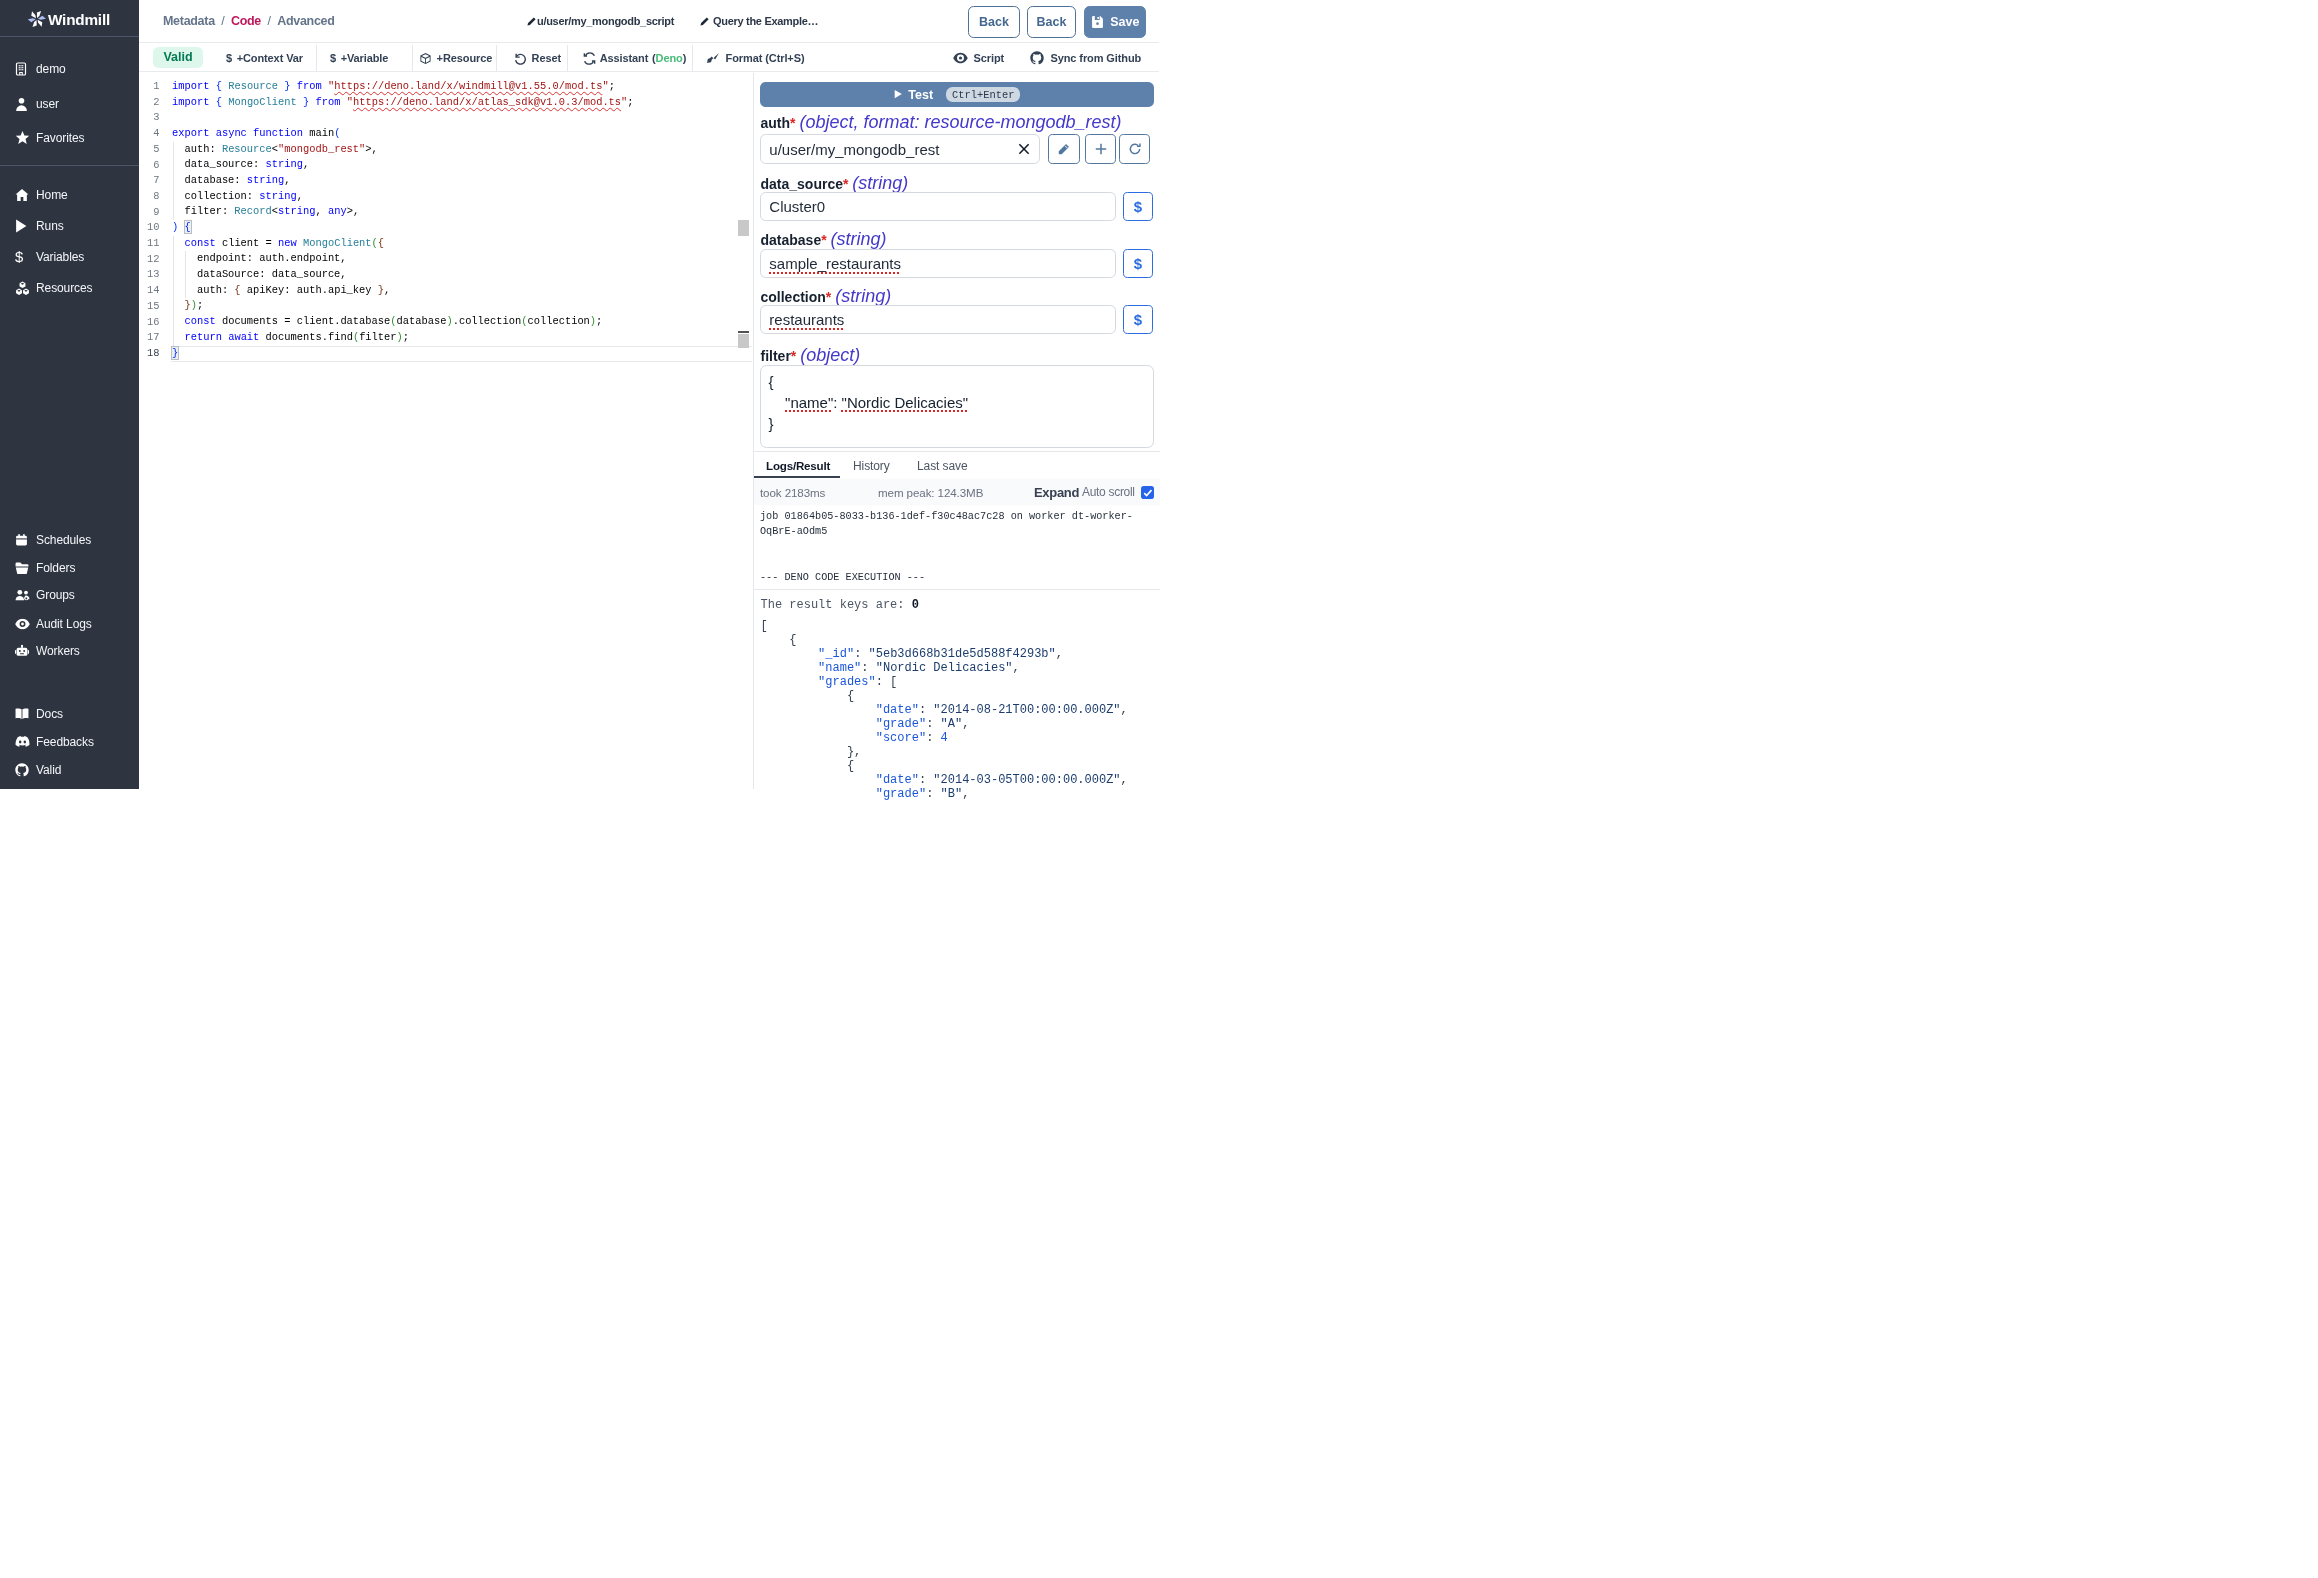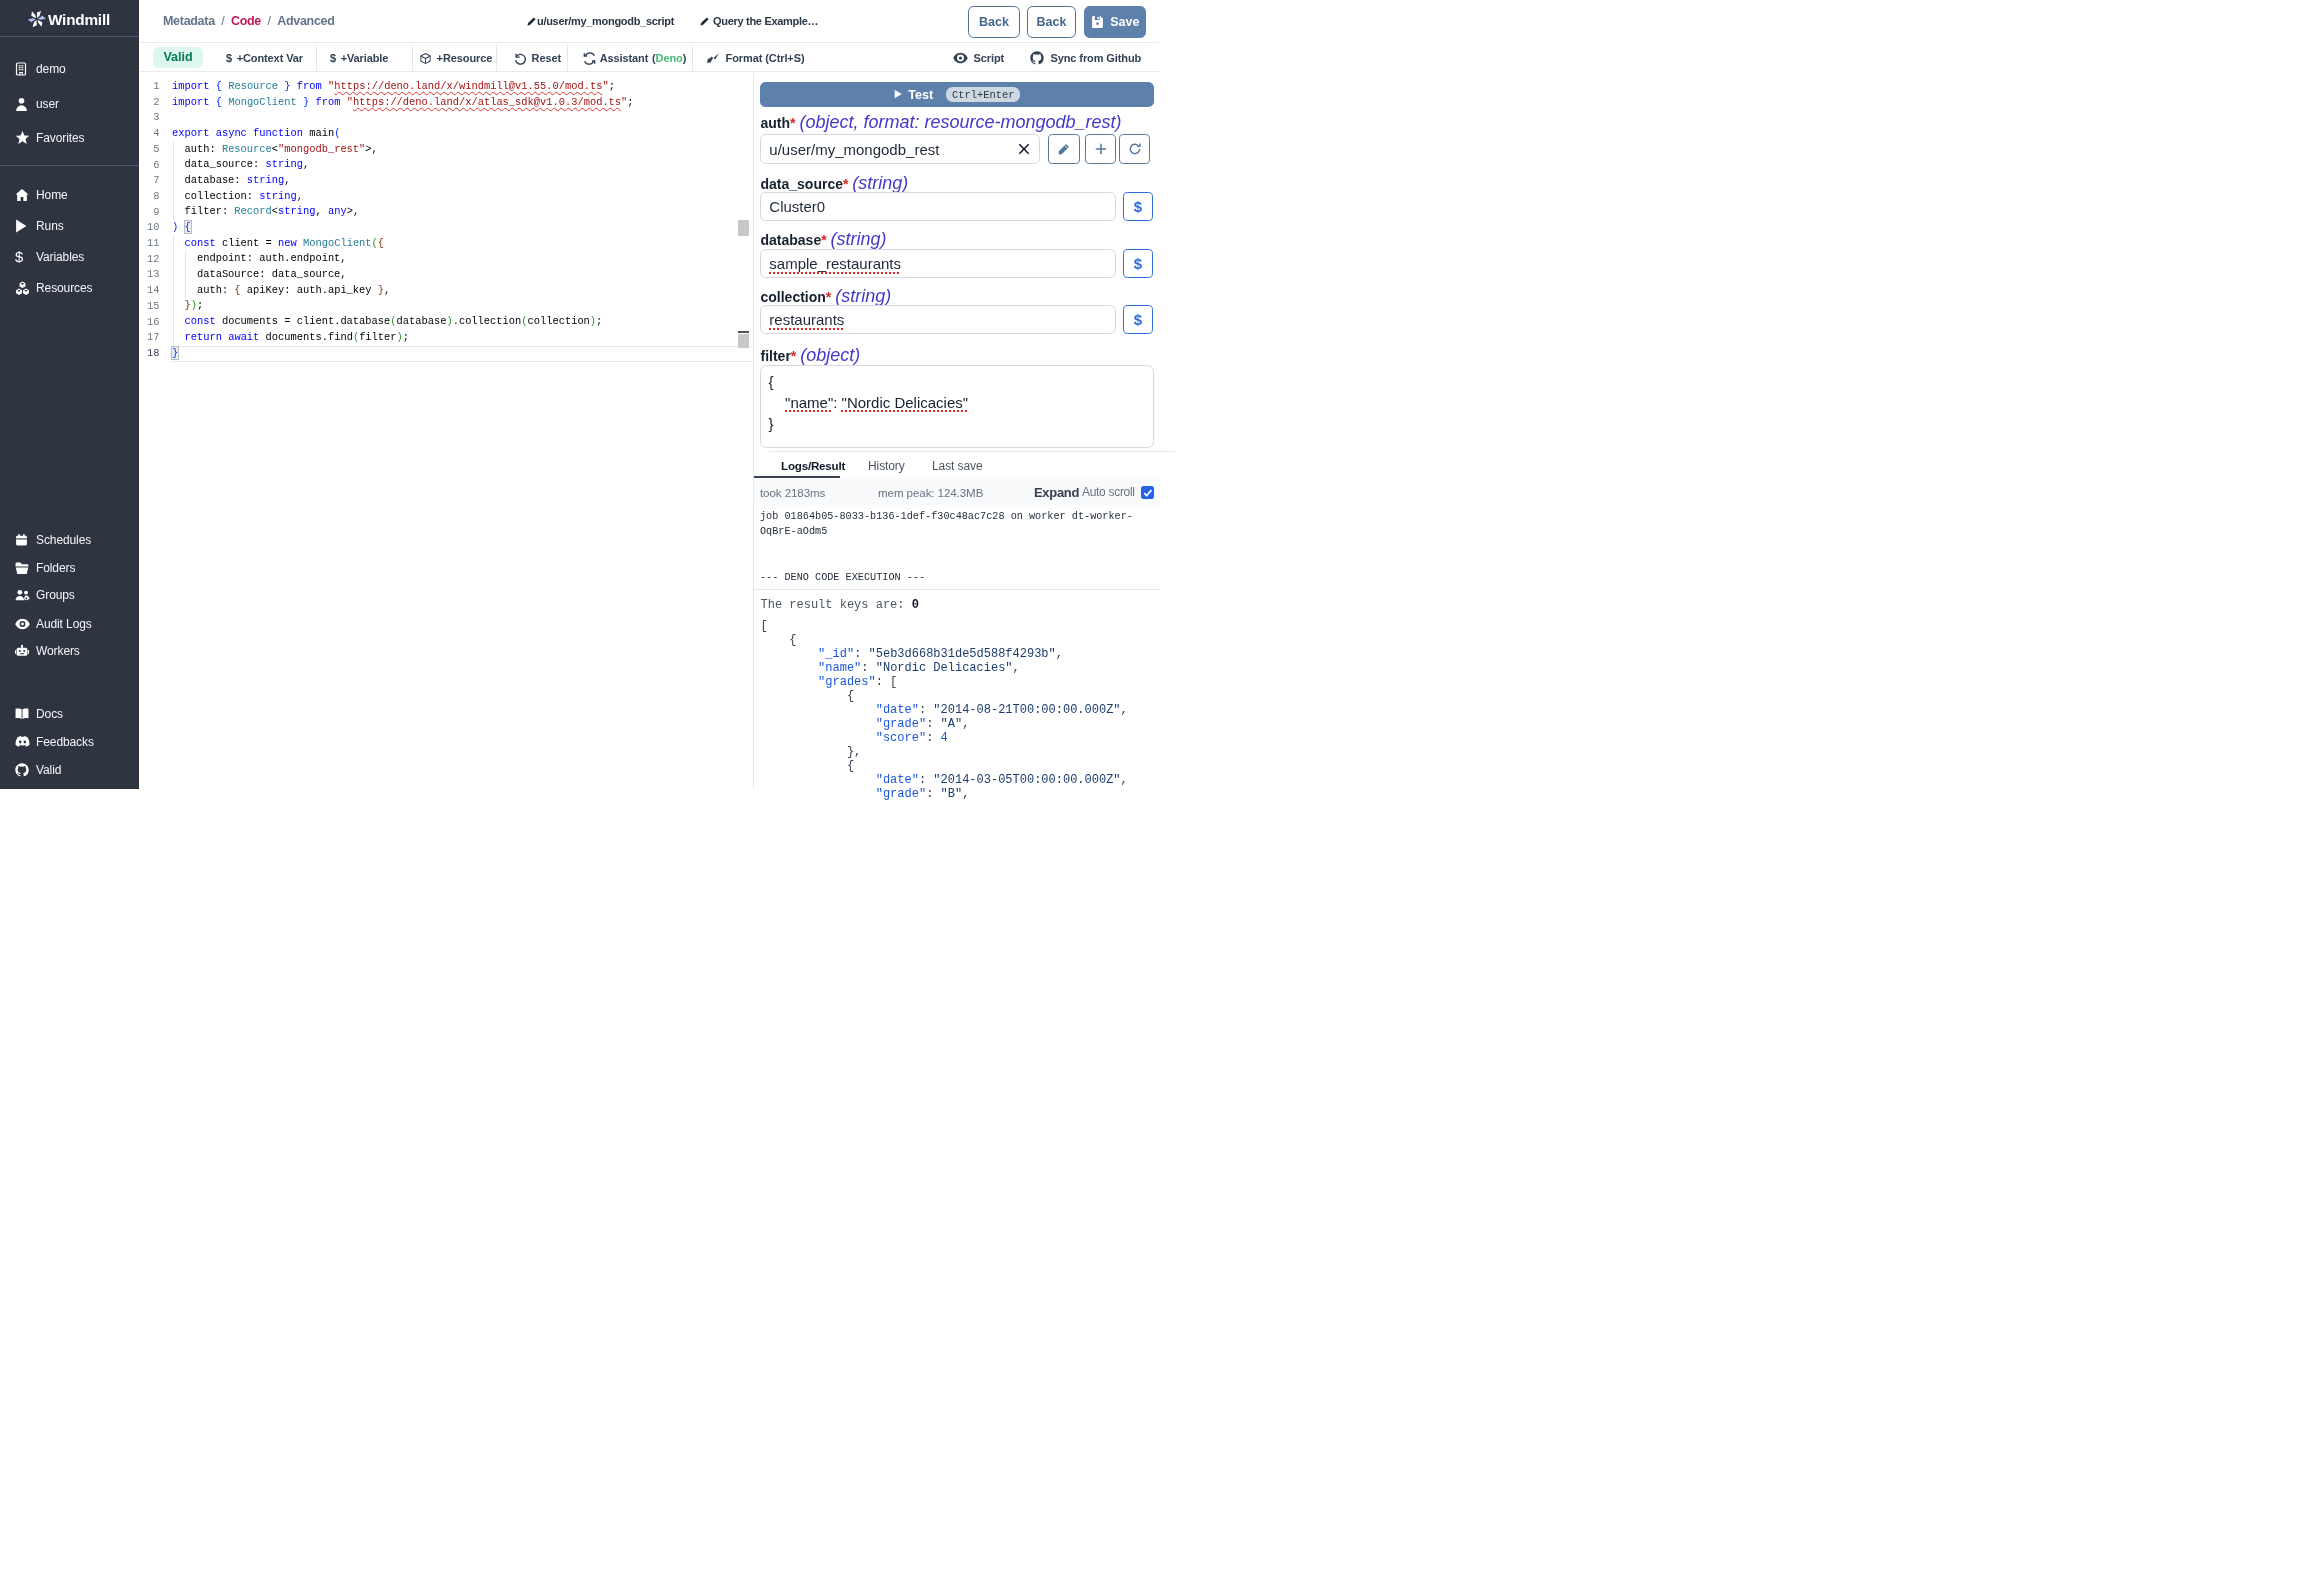--- a/index.html
+++ b/index.html
@@ -53,21 +53,21 @@
 .flabel .typ { color:#4338ca; font-weight:400; font-style:italic; font-size:18px; }
 .finput { position:absolute; left:6px; border:0.9px solid #d4d9df; border-radius:5.6px; background:#fff;
   font-size:15px; color:#1f2937; display:flex; align-items:center; padding-left:8.3px; }
 .dollarbtn { position:absolute; width:30px; border:1.4px solid #2b6cdf; border-radius:4.6px; color:#2b6cdf;
   font-size:15px; font-weight:600; display:flex; align-items:center; justify-content:center; background:#fff; }
 .iconbtn { position:absolute; border:1.4px solid #54779d; border-radius:4.6px; background:#fff;
   display:flex; align-items:center; justify-content:center; }
 .redspell { text-decoration:underline dotted #e02424; text-decoration-thickness:1.9px; text-underline-offset:3.2px; }
 #filterbox { position:absolute; left:6px; top:292px; width:394px; height:83px; border:0.9px solid #d4d9df; border-radius:6.5px;
   font-size:15px; color:#16202e; padding:4.6px 0 0 7.4px; line-height:21px; white-space:pre; }
-#tabs { position:absolute; left:15px; top:378px; width:406px; height:27px; border-top:0.9px solid #e5e7eb; }
+#tabs { position:absolute; left:0; top:378px; width:406px; height:27px; border-top:0.9px solid #e5e7eb; }
 .tab { position:absolute; top:6.5px; font-size:12px; color:#4b5563; font-weight:500; letter-spacing:-0.1px; }
 .tab.active { color:#111827; font-weight:700; font-size:11.6px; letter-spacing:-0.2px; }
 #tabline { position:absolute; left:0; top:403px; width:86px; height:2.3px; background:#374151; }
 #stats { position:absolute; left:0; top:406px; width:406px; height:26.4px; background:#f8fafc; }
 #stats .st { position:absolute; top:50%; transform:translateY(-50%); font-size:11.6px; color:#6b7280; white-space:nowrap; letter-spacing:-0.1px; }
 #logarea { position:absolute; left:0; top:432px; width:406px; height:85px; border-bottom:0.9px solid #e5e7eb;
   font-family:"Liberation Mono",monospace; font-size:10.2px; line-height:15.3px; color:#1f2937; padding:3.7px 5.6px 0 6px; white-space:pre-wrap; }
 #result { position:absolute; left:0; top:518px; width:406px; height:198px; font-family:"Liberation Mono",monospace;
   font-size:12px; line-height:14px; color:#374151; padding:6.5px 0 0 6.5px; white-space:pre; }
 #result .key { color:#1a56db; } #result .val { color:#1c3d6e; } #result .num { color:#1a56db; }

